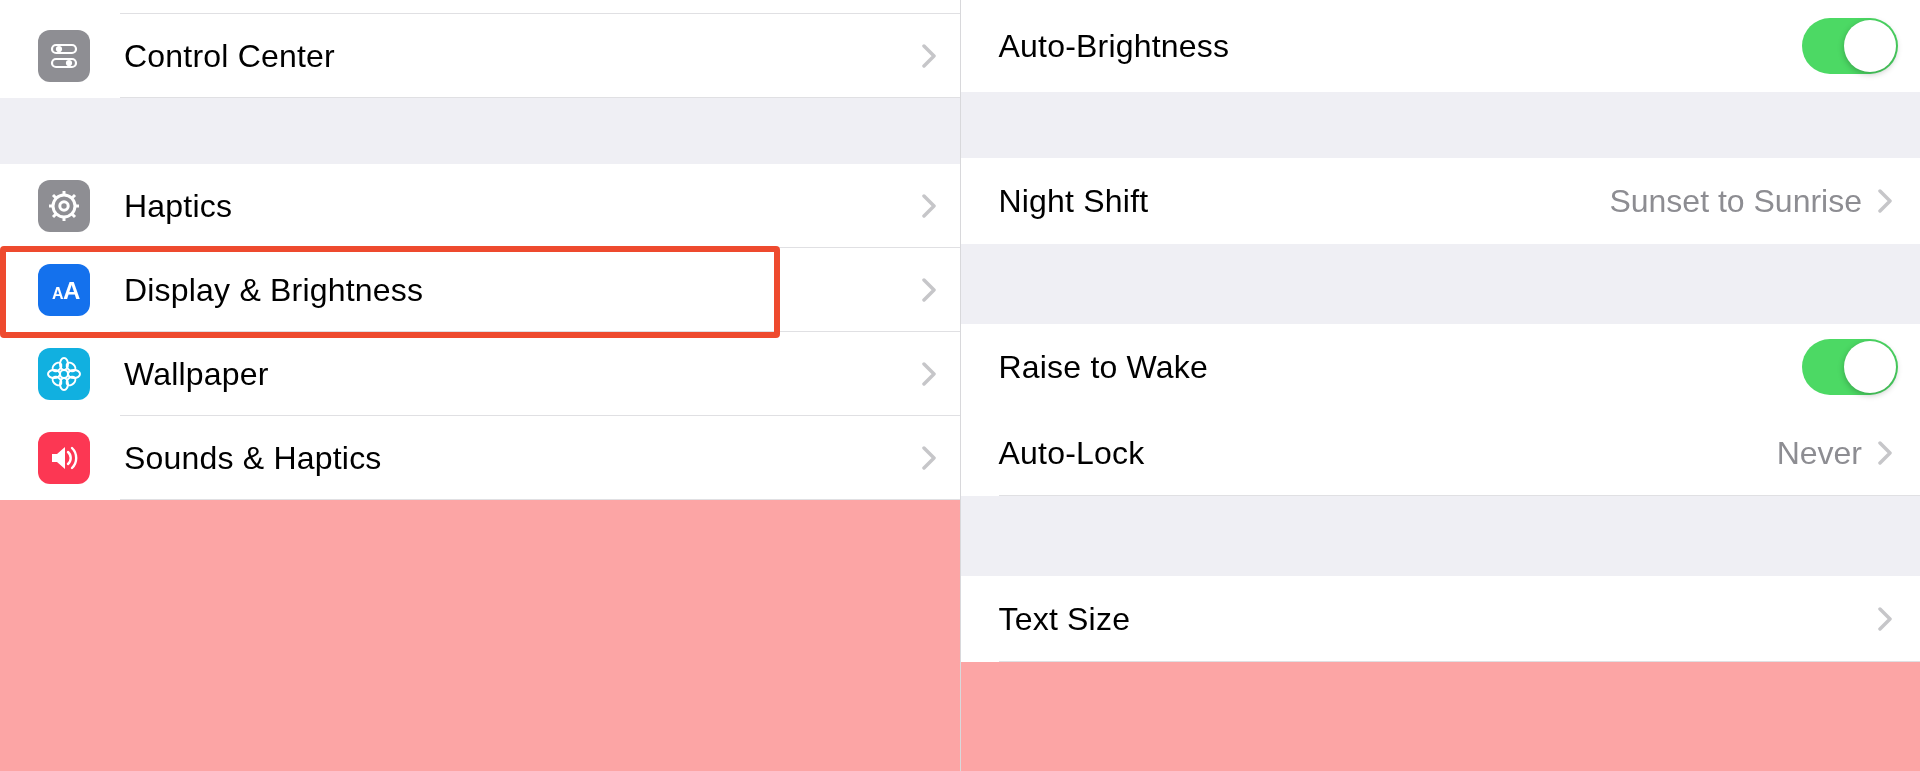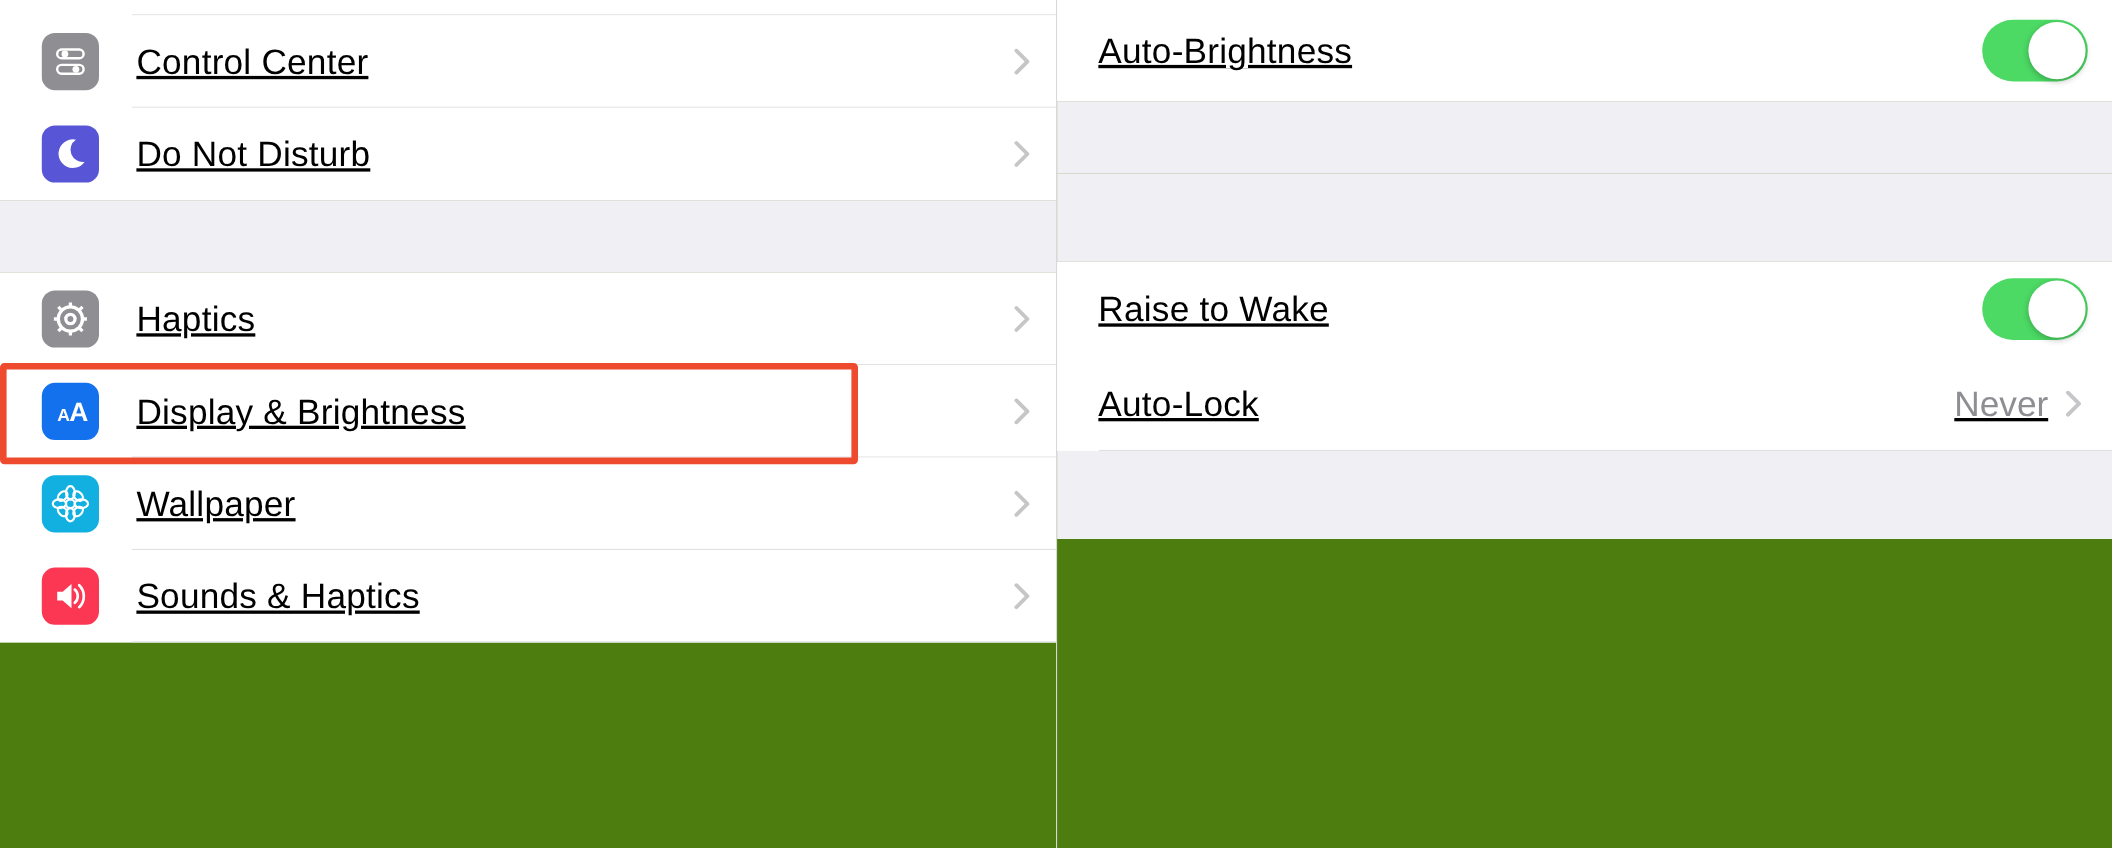--- a/index.html
+++ b/index.html
@@ -12,23 +12,22 @@
     -webkit-font-smoothing: antialiased;
   }
   .viewport {
     width: 1920px;
     height: 771px;
     display: flex;
     overflow: hidden;
   }
   .pane {
     flex: 1;
-    background: #4d7c0f;
+    background: #fca5a5;
     position: relative;
-    text-decoration: underline;
   }
   .pane-left { border-right: 1px solid #d8d8db; }
 
   .group {
     background: #fff;
     display: flex;
     flex-direction: column;
   }
   .gap {
     height: 66px;
@@ -149,31 +148,20 @@
             <circle cx="22" cy="24" r="3.1" fill="#fff"></circle>
           </svg>
         </span>
         <span class="label">Control Center</span>
         <svg class="chev" width="18" height="24">
             <use href="#chevron"></use>
           </svg>
         <div class="divider"></div>
       </div>
 
-      <div class="row">
-        <span class="icon-box" style="background:#5856d6">
-          <svg class="svg-icon" width="34" height="34" viewBox="0 0 34 34">
-            <path d="M22 4 a13 13 0 1 0 8 20 a11 11 0 0 1 -8 -20 z" fill="#fff"></path>
-          </svg>
-        </span>
-        <span class="label">Do Not Disturb</span>
-        <svg class="chev" width="18" height="24">
-            <use href="#chevron"></use>
-          </svg>
-      </div>
     </div>
 
     <div class="gap"></div>
 
     <div class="group" style="position:relative">
 
       <div class="row">
         <span class="icon-box" style="background:#8e8e93">
           <svg class="svg-icon" width="36" height="36" viewBox="0 0 36 36">
             <circle cx="18" cy="18" r="11" fill="none" stroke="#fff" stroke-width="3"></circle>
@@ -260,20 +248,29 @@
       <div class="row setting" style="height:92px">
         <span class="label">Auto-Brightness</span>
         <span class="toggle">
             <span class="knob"></span>
           </span>
       </div>
     </div>
 
     <div class="gap"></div>
 
+    <div class="group">
+      <div class="row setting">
+        <span class="label">Night Shift</span>
+        <span class="value">Sunset to Sunrise</span>
+        <svg class="chev" width="18" height="24">
+            <use href="#chevron"></use>
+          </svg>
+      </div>
+    </div>
 
     <div class="gap tall"></div>
 
     <div class="group">
       <div class="row setting">
         <span class="label">Raise to Wake</span>
         <span class="toggle">
             <span class="knob"></span>
           </span>
       </div>
@@ -282,15 +279,24 @@
         <span class="value">Never</span>
         <svg class="chev" width="18" height="24">
             <use href="#chevron"></use>
           </svg>
         <div class="divider"></div>
       </div>
     </div>
 
     <div class="gap tall"></div>
 
+    <div class="group">
+      <div class="row setting">
+        <span class="label">Text Size</span>
+        <svg class="chev" width="18" height="24">
+            <use href="#chevron"></use>
+          </svg>
+        <div class="divider"></div>
+      </div>
+    </div>
 
   </div>
 </div>
 
 </body></html>

